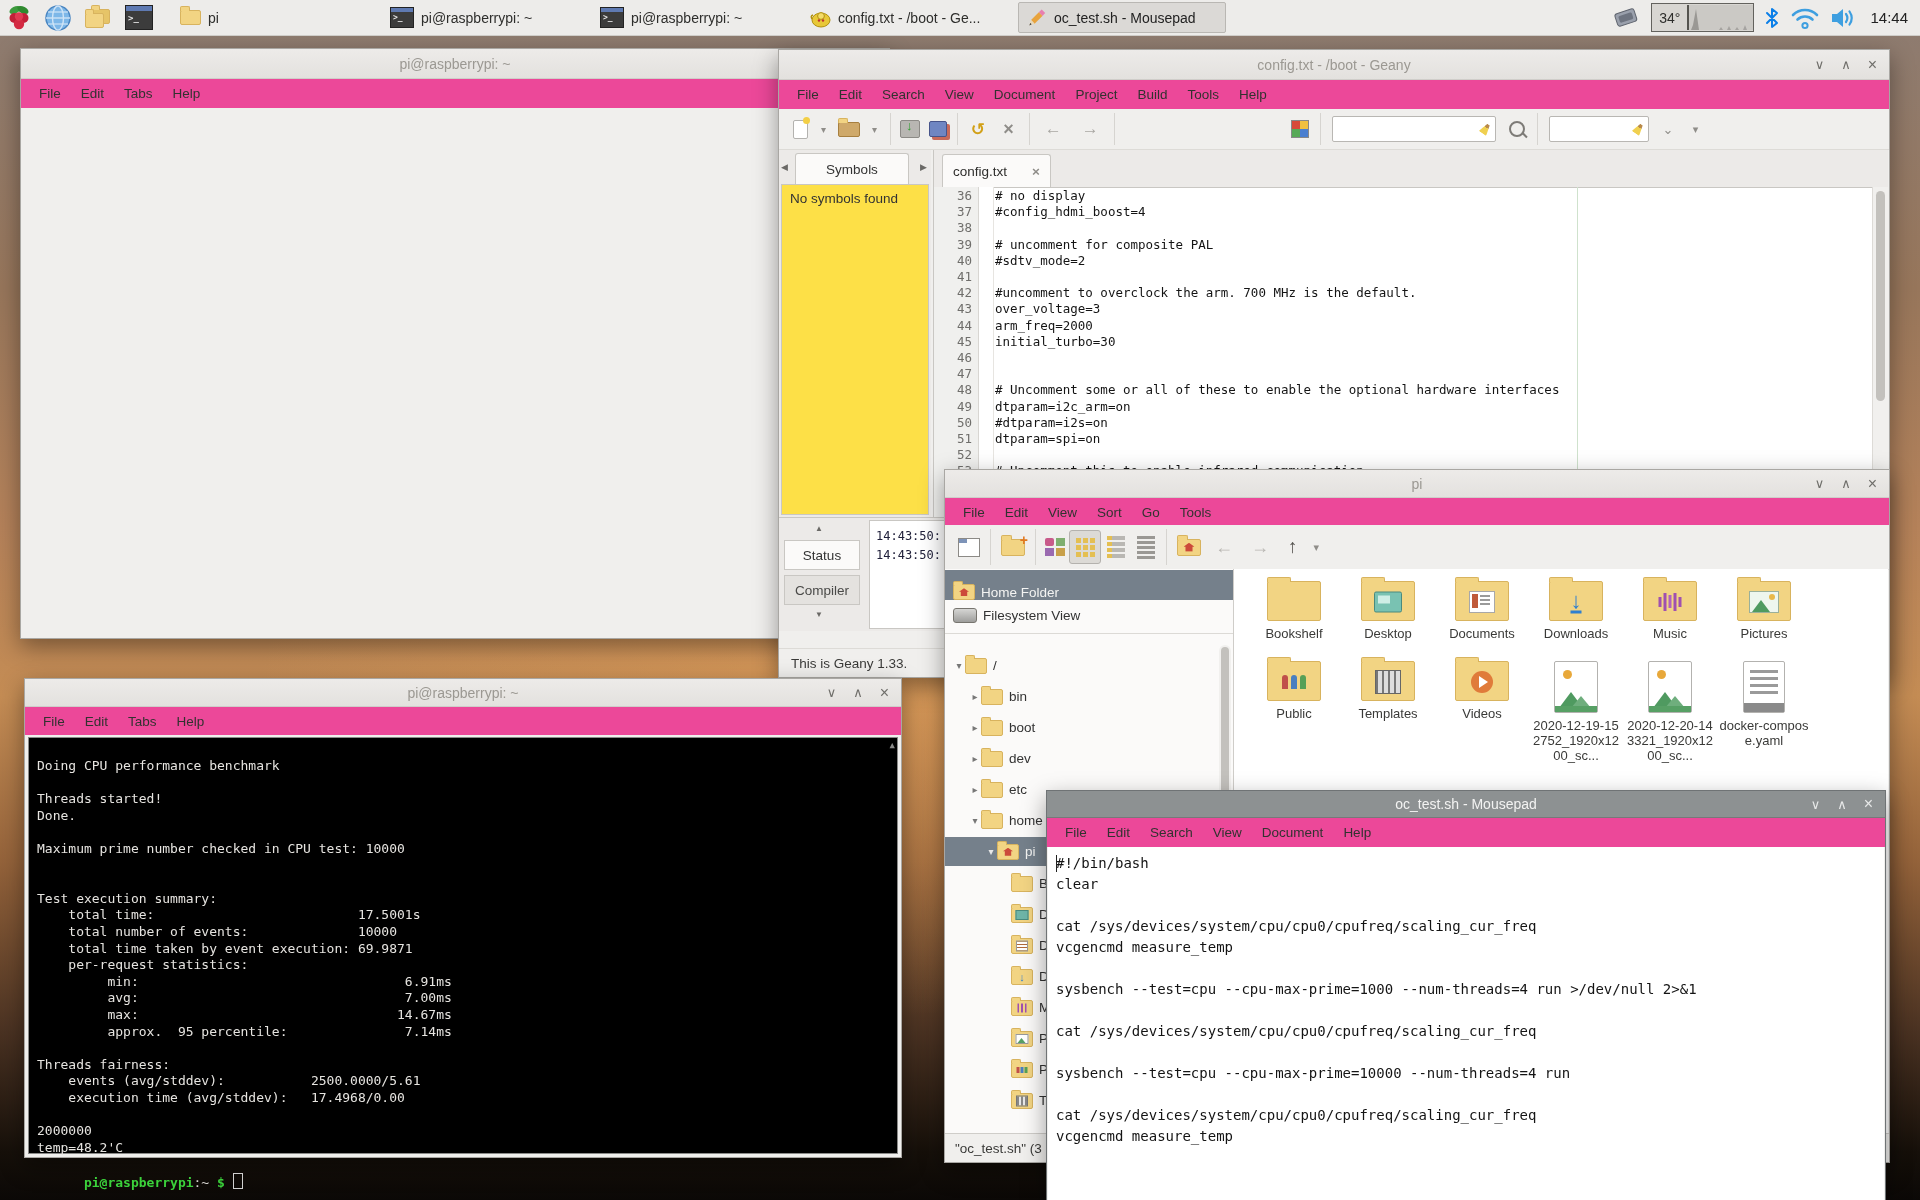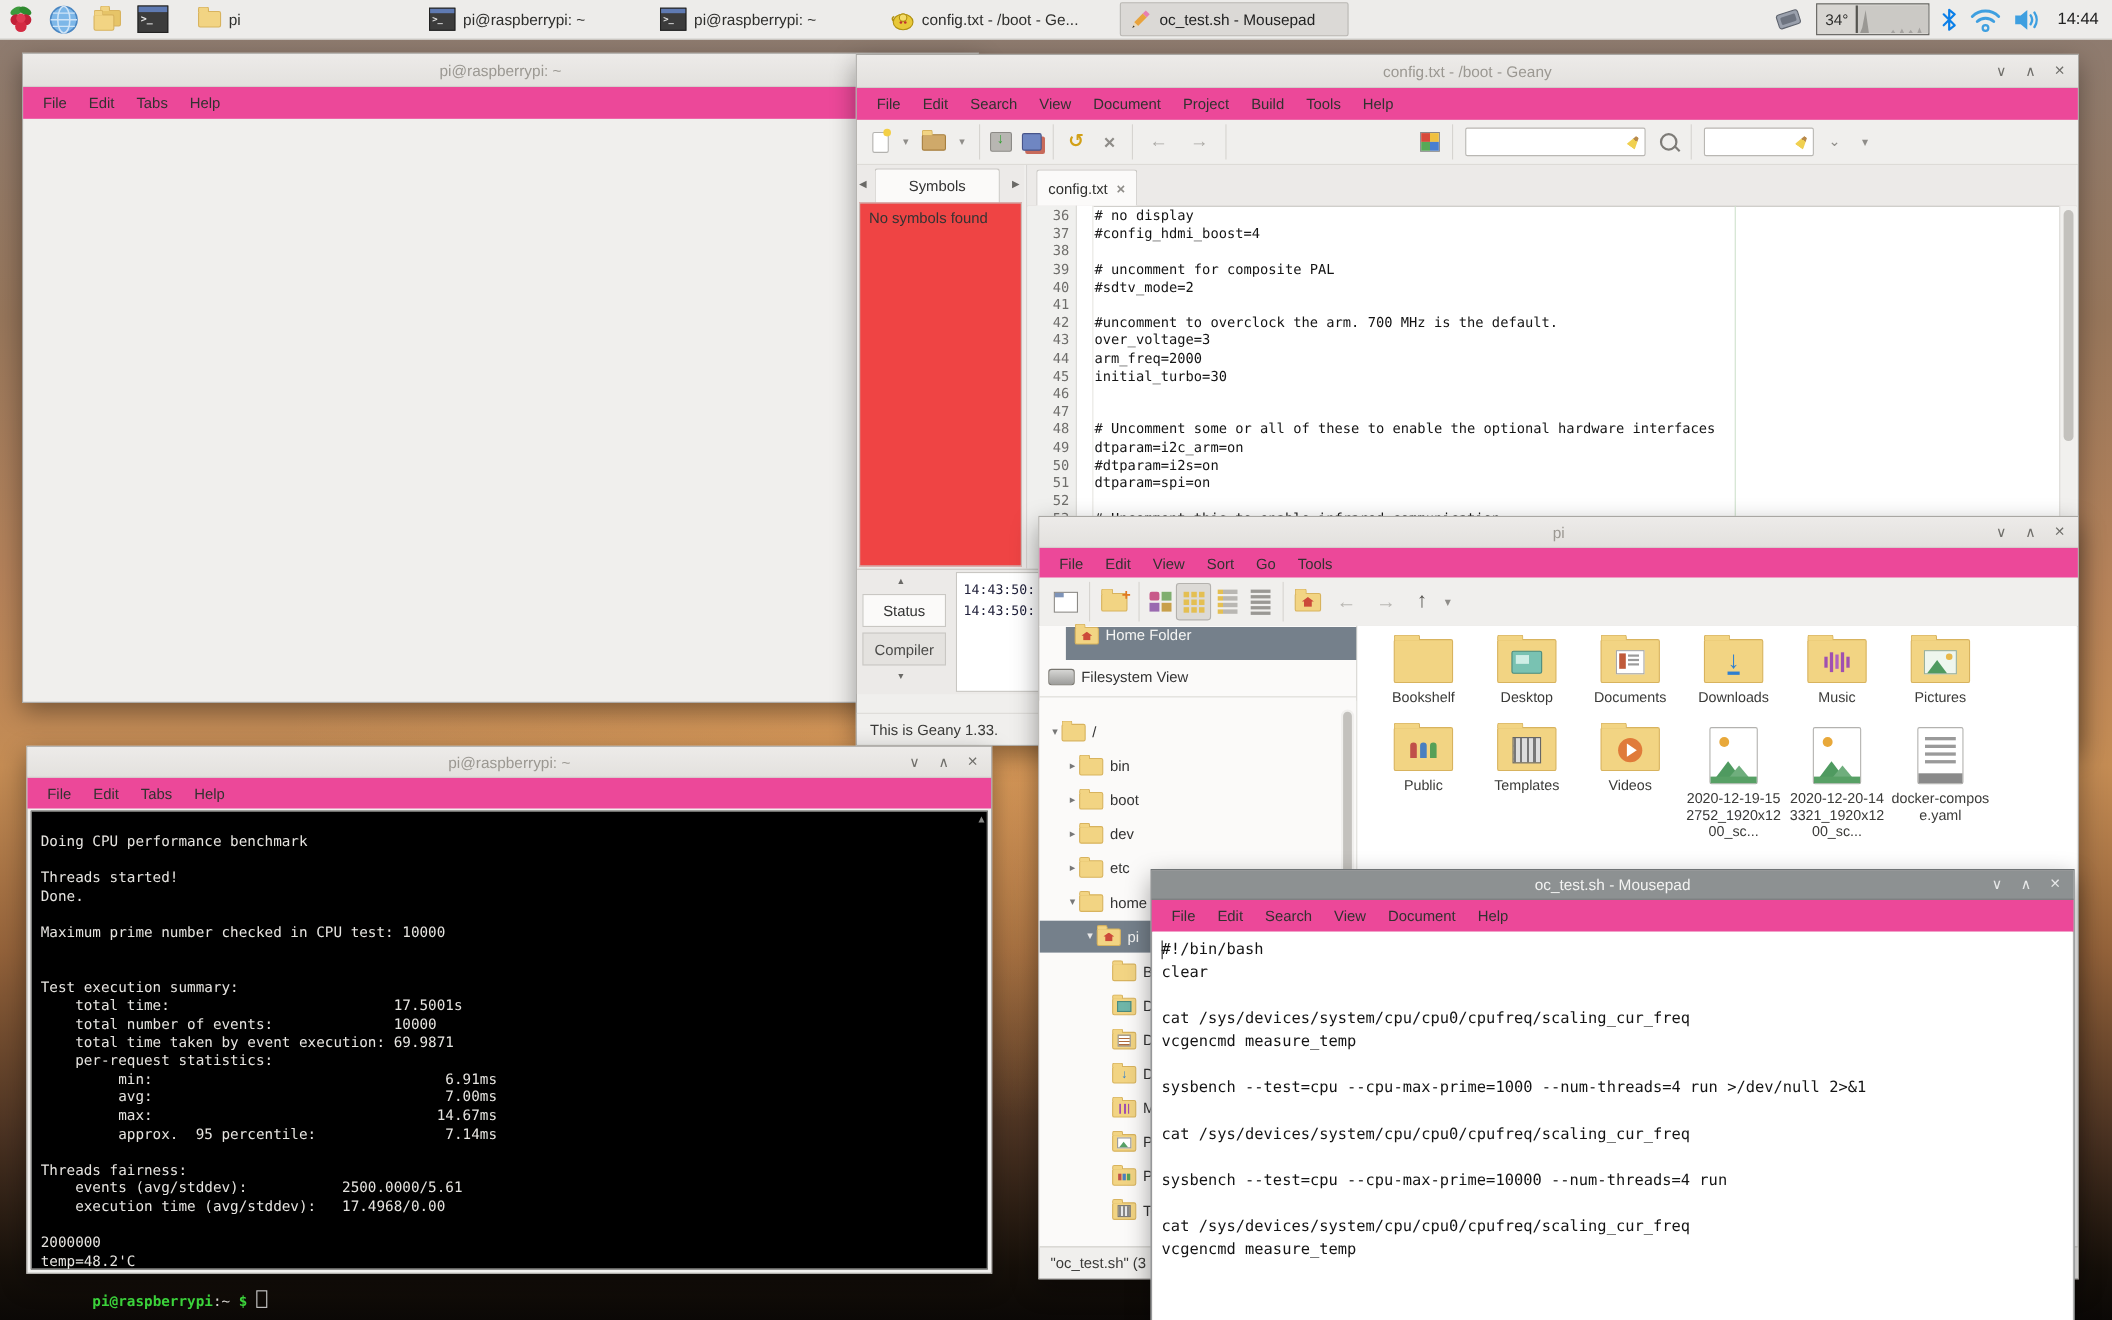--- a/index.html
+++ b/index.html
@@ -131,28 +131,28 @@
     <span class="toolico" style="width:26px;color:#8f8d89;font-size:13px;">⌄</span>
     <span class="glyph" style="font-size:11px;padding:0 12px;">▾</span>
   </div>
 
   <div style="position:absolute;left:0;top:100px;width:152px;height:367px;background:#eceae8;">
     <span class="glyph" style="position:absolute;left:2px;top:12px;font-size:9px;color:#6a6966;">◀</span>
     <div style="position:absolute;left:16px;top:3px;width:112px;height:31px;background:#fbfaf9;border:1px solid #c9c7c3;border-bottom:none;border-radius:3px 3px 0 0;display:flex;align-items:center;justify-content:center;font-size:13.5px;color:#333;">
       <span>Symbols</span>
     </div>
     <span class="glyph" style="position:absolute;right:4px;top:12px;font-size:9px;color:#6a6966;">▶</span>
-    <div style="position:absolute;left:2px;top:34px;right:2px;bottom:2px;background:#ef4444;border:1px solid #c9c7c3;font-size:13.5px;color:#333;padding:6px 8px;box-sizing:border-box;">
+    <div style="position:absolute;left:2px;top:34px;right:2px;bottom:2px;background:#fde047;border:1px solid #c9c7c3;font-size:13.5px;color:#333;padding:6px 8px;box-sizing:border-box;">
       <span>No symbols found</span>
     </div>
   </div>
 
   <div style="position:absolute;left:154px;top:100px;right:1px;height:367px;background:#fff;border-left:1px solid #c9c7c3;">
     <div style="position:absolute;left:0;top:0;right:0;height:37px;background:#eceae8;border-bottom:1px solid #c9c7c3;">
-      <div style="position:absolute;left:8px;top:4px;height:33px;padding:0 10px;background:#fbfaf9;border:1px solid #c9c7c3;border-bottom:none;border-radius:3px 3px 0 0;display:flex;align-items:center;gap:8px;font-size:13.5px;color:#2e2e2c;box-sizing:border-box;">
+      <div style="position:absolute;left:8px;top:4px;height:33px;padding:0 10px;background:#fbfaf9;border:1px solid #c9c7c3;border-bottom:none;border-radius:3px 3px 0 0;display:flex;align-items:center;gap:25px;font-size:13.5px;color:#2e2e2c;box-sizing:border-box;">
         <span>config.txt</span>
         <span style="color:#8f8d89;font-weight:bold;">×</span>
       </div>
     </div>
 
     <div style="position:absolute;left:0;top:37px;width:44px;bottom:0;background:#f0f0ee;border-right:1px solid #d8d6d2;overflow:hidden;">
       <pre class="code" style="text-align:right;padding:1px 6px 0 0;color:#6f6e6b;">36
 37
 38
 39
@@ -295,21 +295,21 @@
           <span class="ovl" style="width:11px;height:9px;background:#cc4a3a;clip-path:polygon(50% 0,100% 45%,82% 45%,82% 100%,18% 100%,18% 45%,0 45%);"></span>
         </span>
       </span>
     <span class="glyph" style="padding:0 9px;font-size:18px;color:#b9b7b3;">←</span>
     <span class="glyph" style="padding:0 9px;font-size:18px;color:#b9b7b3;">→</span>
     <span class="glyph" style="padding:0 10px;font-size:19px;color:#55534f;">↑</span>
     <span class="glyph" style="font-size:11px;padding:0 12px 0 6px;">▾</span>
   </div>
 
   <div style="position:absolute;left:0;top:99px;width:288px;bottom:28px;background:#fbfaf9;border-right:1px solid #cfcdc9;">
-    <div style="position:absolute;left:0;top:1px;right:0;height:30px;background:#75808b;color:#f4f4f3;display:flex;align-items:flex-start;font-size:13.5px;margin-left:24px;">
+    <div style="position:absolute;left:0;top:1px;right:0;height:30px;background:#75808b;color:#f4f4f3;display:flex;align-items:flex-end;font-size:13.5px;">
       <span class="fold minifold" style="margin-left:8px;">
           <span class="ovl" style="width:10px;height:8px;background:#cc4a3a;clip-path:polygon(50% 0,100% 45%,82% 45%,82% 100%,18% 100%,18% 45%,0 45%);"></span>
         </span>
       <span>Home Folder</span>
     </div>
     <div style="position:absolute;left:0;top:31px;right:0;height:30px;color:#333;display:flex;align-items:center;font-size:13.5px;">
       <span style="width:22px;height:13px;margin:0 6px 0 8px;background:linear-gradient(#d6d6d4,#9e9e9c);border:1px solid #77756f;border-radius:3px;"></span>
       <span>Filesystem View</span>
     </div>
     <div style="position:absolute;left:0;top:64px;right:0;height:1px;background:#dcdad6;"></div>

